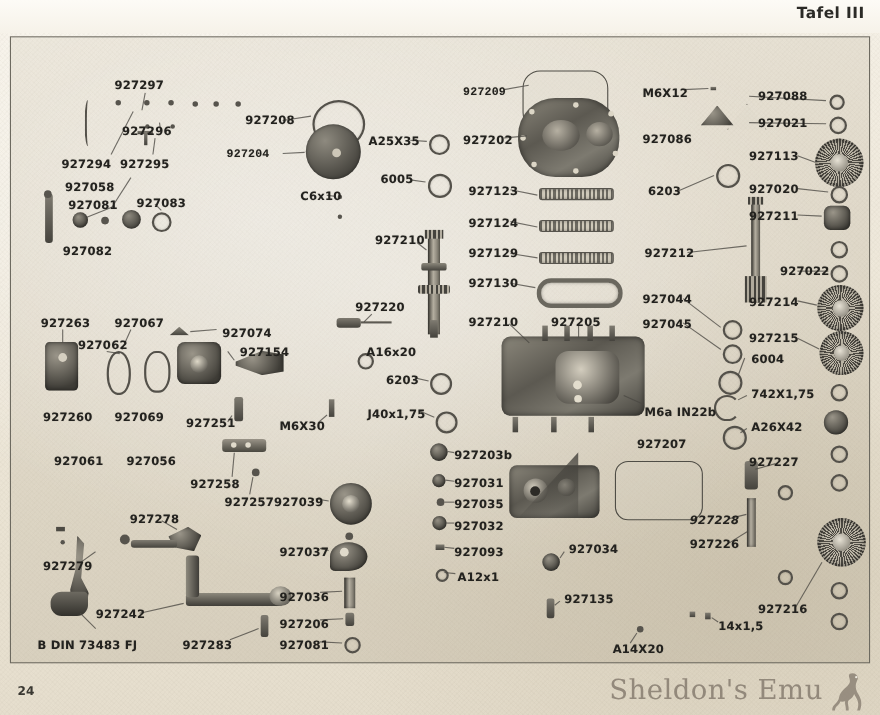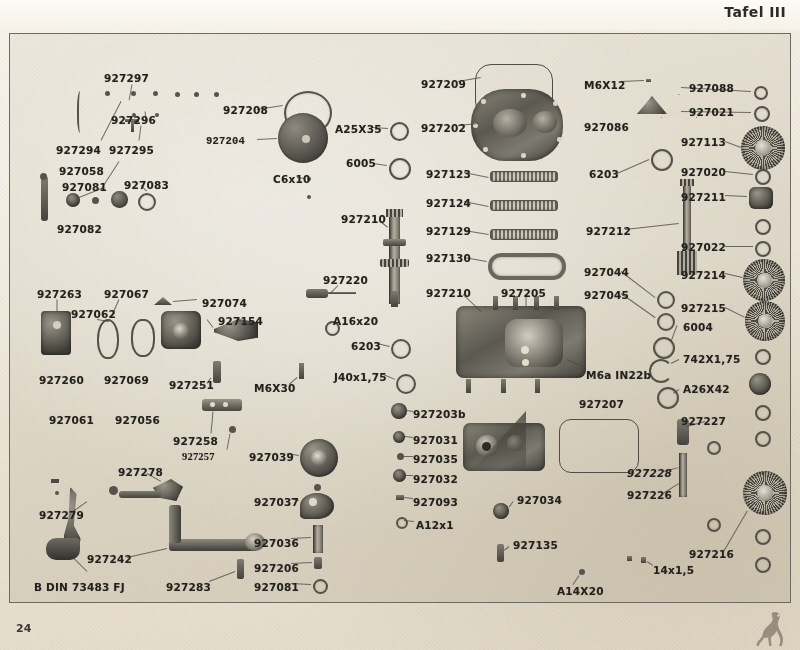--- a/index.html
+++ b/index.html
@@ -454,28 +454,28 @@
         <div class="lbl" style="left: 331px; top: 179px;">927210</div>
         <div class="lbl" style="left: 313px; top: 240px;">927220</div>
         <div class="lbl" style="left: 323px; top: 281px;">A16x20</div>
         <div class="lbl" style="left: 192px; top: 263px;">927074</div>
         <div class="lbl" style="left: 208px; top: 281px;">927154</div>
         <div class="lbl" style="left: 159px; top: 345px;">927251</div>
         <div class="lbl" style="left: 244px; top: 348px;">M6X30</div>
         <div class="lbl" style="left: 341px; top: 306px;">6203</div>
         <div class="lbl" style="left: 324px; top: 337px;">J40x1,75</div>
         <div class="lbl" style="left: 163px; top: 401px;">927258</div>
-        <div class="lbl" style="left: 172px; top: 417px; font-family: Liberation Serif, serif;">927257</div>
+        <div class="lbl" style="left: 194px; top: 417px;">927257</div>
         <div class="lbl" style="left: 239px; top: 417px;">927039</div>
         <div class="lbl" style="left: 244px; top: 462px;">927037</div>
         <div class="lbl" style="left: 244px; top: 503px;">927036</div>
         <div class="lbl" style="left: 244px; top: 528px;">927206</div>
         <div class="lbl" style="left: 244px; top: 547px;">927081</div>
         <div class="lbl" style="left: 156px; top: 547px;">927283</div>
-        <div class="lbl" style="left: 411px; top: 44px;">927209</div>
+        <div class="lbl" style="left: 411px; top: 44px; font-family: Liberation Mono, monospace;">927209</div>
         <div class="lbl" style="left: 411px; top: 88px;">927202</div>
         <div class="lbl" style="left: 574px; top: 45px;">M6X12</div>
         <div class="lbl" style="left: 574px; top: 87px;">927086</div>
         <div class="lbl" style="left: 416px; top: 134px;">927123</div>
         <div class="lbl" style="left: 416px; top: 163px;">927124</div>
         <div class="lbl" style="left: 416px; top: 191px;">927129</div>
         <div class="lbl" style="left: 416px; top: 218px;">927130</div>
         <div class="lbl" style="left: 416px; top: 253px;">927210</div>
         <div class="lbl" style="left: 491px; top: 253px;">927205</div>
         <div class="lbl" style="left: 579px; top: 134px;">6203</div>
@@ -492,32 +492,33 @@
         <div class="lbl" style="left: 507px; top: 460px;">927034</div>
         <div class="lbl" style="left: 503px; top: 505px;">927135</div>
         <div class="lbl" style="left: 547px; top: 551px;">A14X20</div>
         <div class="lbl" style="left: 643px; top: 530px;">14x1,5</div>
         <div class="lbl" style="left: 569px; top: 364px;">927207</div>
         <div class="lbl" style="left: 679px; top: 48px;">927088</div>
         <div class="lbl" style="left: 679px; top: 72px;">927021</div>
         <div class="lbl" style="left: 671px; top: 102px;">927113</div>
         <div class="lbl" style="left: 671px; top: 132px;">927020</div>
         <div class="lbl" style="left: 671px; top: 157px;">927211</div>
-        <div class="lbl" style="left: 671px; top: 207px;">927022</div>
+        <div class="lbl" style="left: 699px; top: 207px;">927022</div>
         <div class="lbl" style="left: 671px; top: 235px;">927214</div>
         <div class="lbl" style="left: 671px; top: 268px;">927215</div>
         <div class="lbl" style="left: 673px; top: 287px;">6004</div>
         <div class="lbl" style="left: 673px; top: 319px;">742X1,75</div>
         <div class="lbl" style="left: 673px; top: 349px;">A26X42</div>
         <div class="lbl" style="left: 671px; top: 381px;">927227</div>
         <div class="lbl" style="left: 617px; top: 433px; font-style: italic;">927228</div>
         <div class="lbl" style="left: 617px; top: 455px;">927226</div>
         <div class="lbl" style="left: 679px; top: 514px;">927216</div>
       </div>
   </div>
 
   <div id="footer-page">24</div>
+  <div id="watermark">Sheldon's Emu</div>
   <svg id="emu-icon" viewBox="0 0 42 42">
     <path fill="#8d8376" d="M25 6c2.6 0 4.4 1.6 4.8 3.6.2 1.1-.2 2.1-.6 3.1-.9 2.2-1.4 3.8-1.2 6.1.2 2.6 1.3 4.6 2.6 6.9 1.4 2.5 2.3 4.6 2.4 7.3.1 2.6-.5 4.8-1.2 6.9h-2.6c.7-2.2 1.2-4.2 1-6.4-.2-2.2-1.1-4-2.3-6.1-.5-.9-1-1.7-1.4-2.6-.7 2.3-2.2 4-4 5.2-.5.3-.9.6-1.2 1.1-.6 1-.5 2.2-.3 3.4.3 1.8.7 3.5.5 5.4h-2.6c.2-1.9-.2-3.6-.5-5.3-.2-1.1-.3-2.1-.1-3.1-1.4.4-2.9.5-4.3.3-.5 1.3-1.3 2.4-2.3 3.4-1 1-2 1.8-2.4 3.1-.2.6-.2 1.1-.1 1.6H6.6c-.2-1 .0-2 .4-2.9.7-1.6 2-2.7 3.1-3.9 1.3-1.4 2.3-2.9 2.6-4.8.4-2.7 1.7-5 3.6-6.9 1.7-1.7 3.6-3 5-4.9 1-1.3 1.5-2.6 1.3-4.2-.1-.8-.4-1.5-.6-2.3-.4-1.3-.3-2.6.4-3.6C22.9 6.6 23.9 6 25 6z"></path>
     <circle cx="28.4" cy="9.6" r="1.05" fill="#f3efe6"></circle>
   </svg>
 
 </div>
 
 </body></html>

